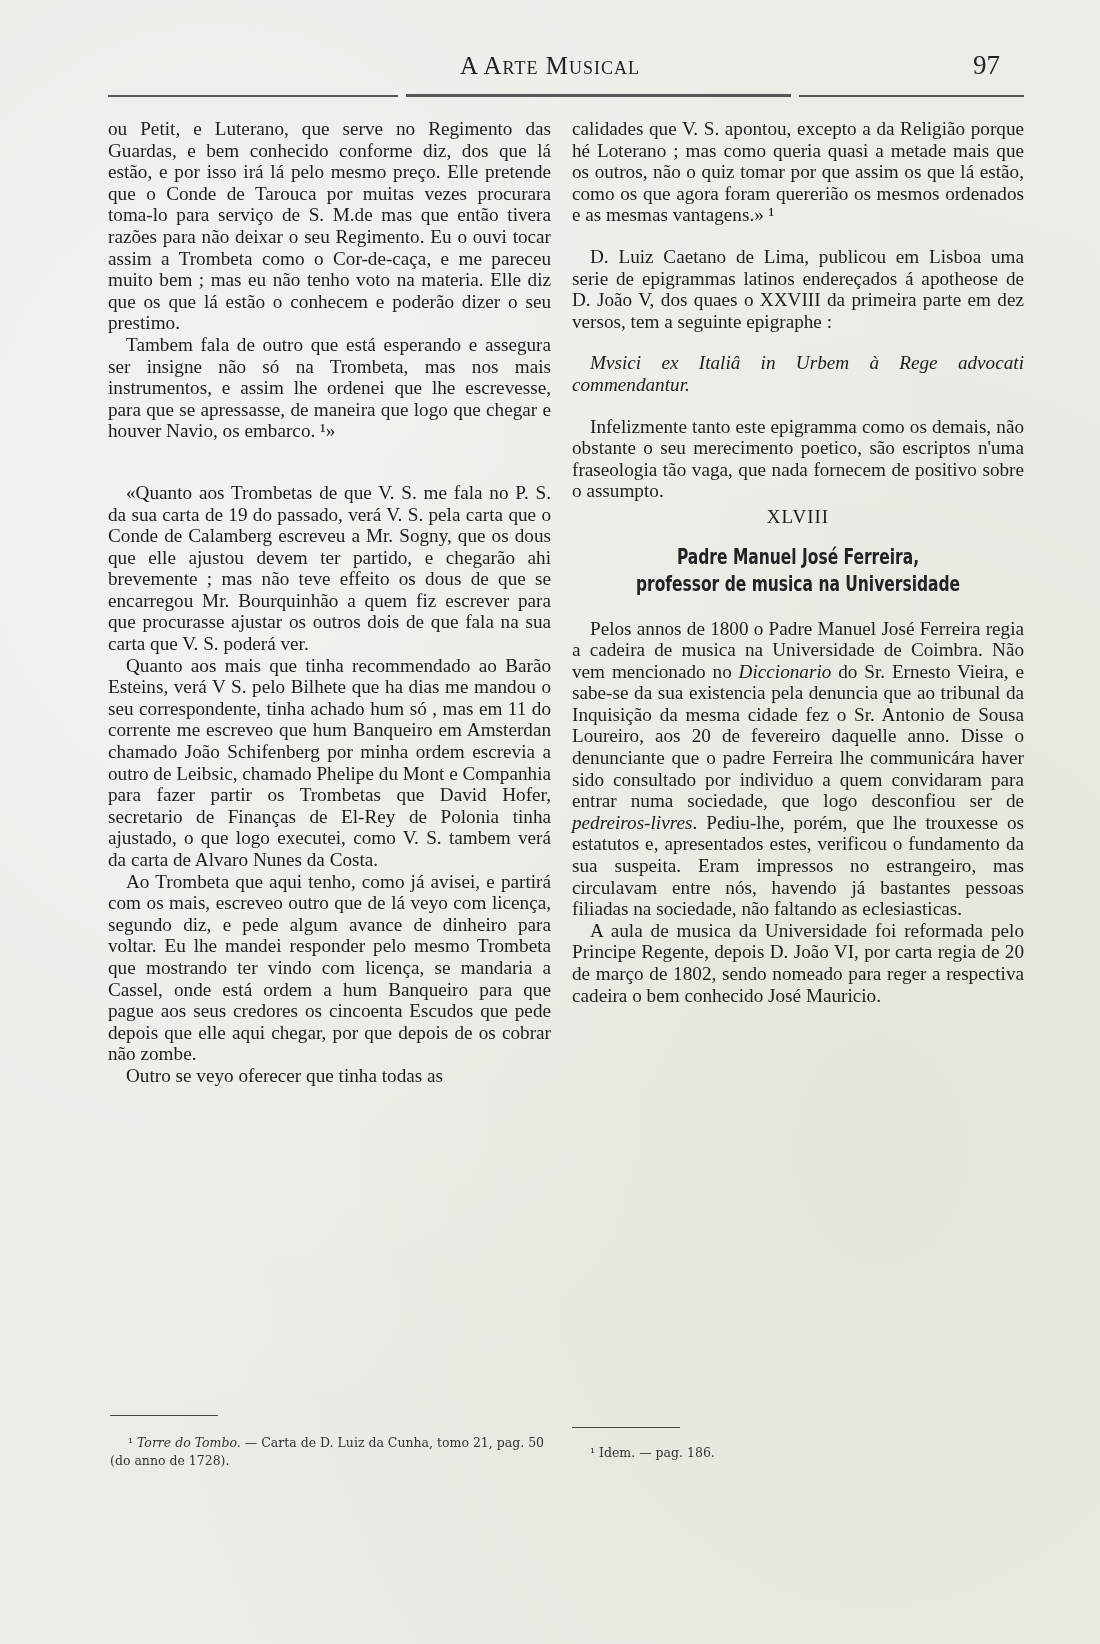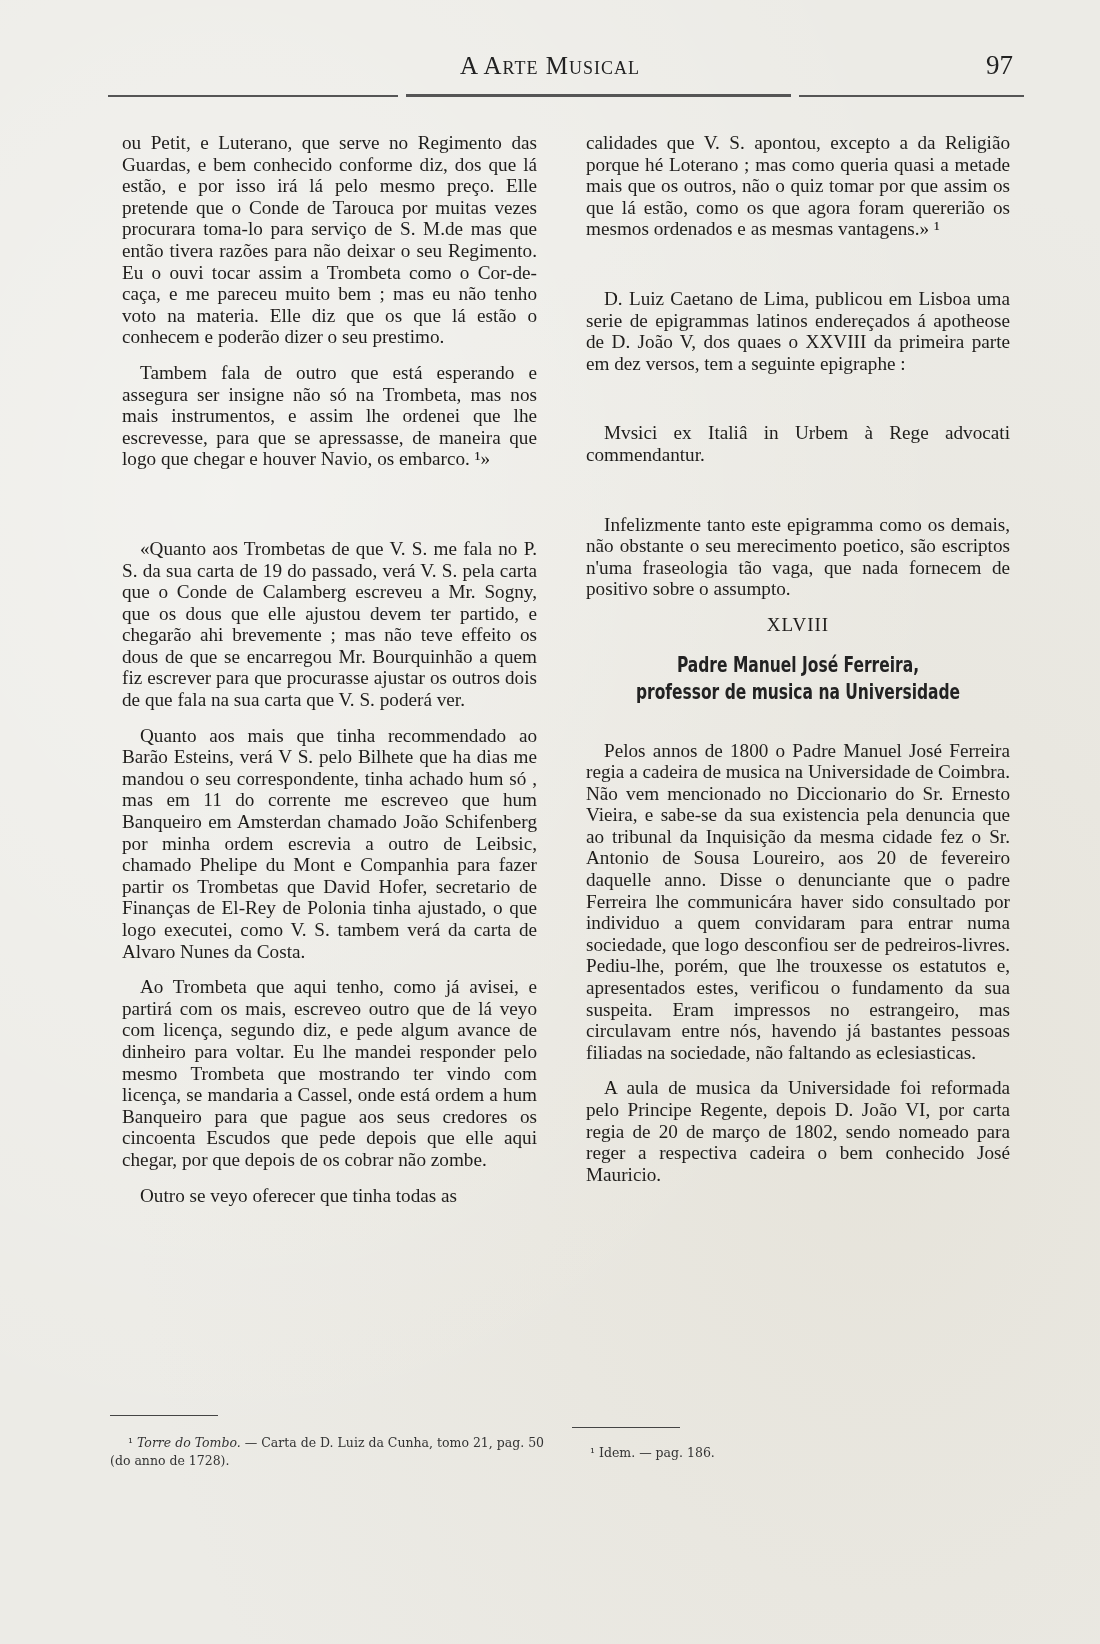--- a/index.html
+++ b/index.html
@@ -21,50 +21,50 @@
   .running-head {
     position: absolute; top: 50px; left: 0; width: 1100px; height: 40px;
   }
   .journal-title {
     position: absolute; left: 0; width: 1100px; top: 2px; text-align: center;
     font-family: "Liberation Serif", "DejaVu Serif", serif;
     font-size: 25px; letter-spacing: 1px; font-variant: small-caps;
     color: #222;
   }
   .page-number {
-    position: absolute; right: 87px; top: 0px;
+    position: absolute; right: 100px; top: 0px;
     font-family: "Liberation Serif", serif; font-size: 27px; color: #222;
   }
   .head-rule {
     position: absolute; top: 95px; height: 2px; background: #555;
   }
   .col {
     position: absolute; top: 118px;
     font-family: "Liberation Serif", "DejaVu Serif", serif;
     font-size: 19.2px; line-height: 21.6px;
     text-align: justify;
     color: #1f1d1b;
   }
   .col-left { left: 108px; width: 443px; }
   .col-right { left: 572px; width: 452px; }
-  .col p { margin: 14px; text-indent: 0; }
+  .col p { margin: 0; text-indent: 0; }
   .col p.ind { text-indent: 18px; }
   .gap { height: 20px; }
   .section-num {
     text-align: center; font-size: 19px; letter-spacing: 1px; margin-top: 4px;
   }
   .section-title {
     text-align: center;
     font-family: "DejaVu Sans", sans-serif;
     font-stretch: condensed;
     font-size: 21px; line-height: 27px; margin-top: 16px;
     transform: scaleX(0.82); transform-origin: center;
     font-weight: bold; color: #222;
   }
-  .ital { }
+  .ital { font-style: italic; }
   .fn-rule {
     position: absolute; height: 1px; background: #444; width: 108px;
   }
   .footnote {
     position: absolute; font-family: "DejaVu Serif", serif; font-size: 12.5px; line-height: 18px;
     color: #333;
   }
   .footnote .it { font-style: italic; }
 </style>
 </head>

